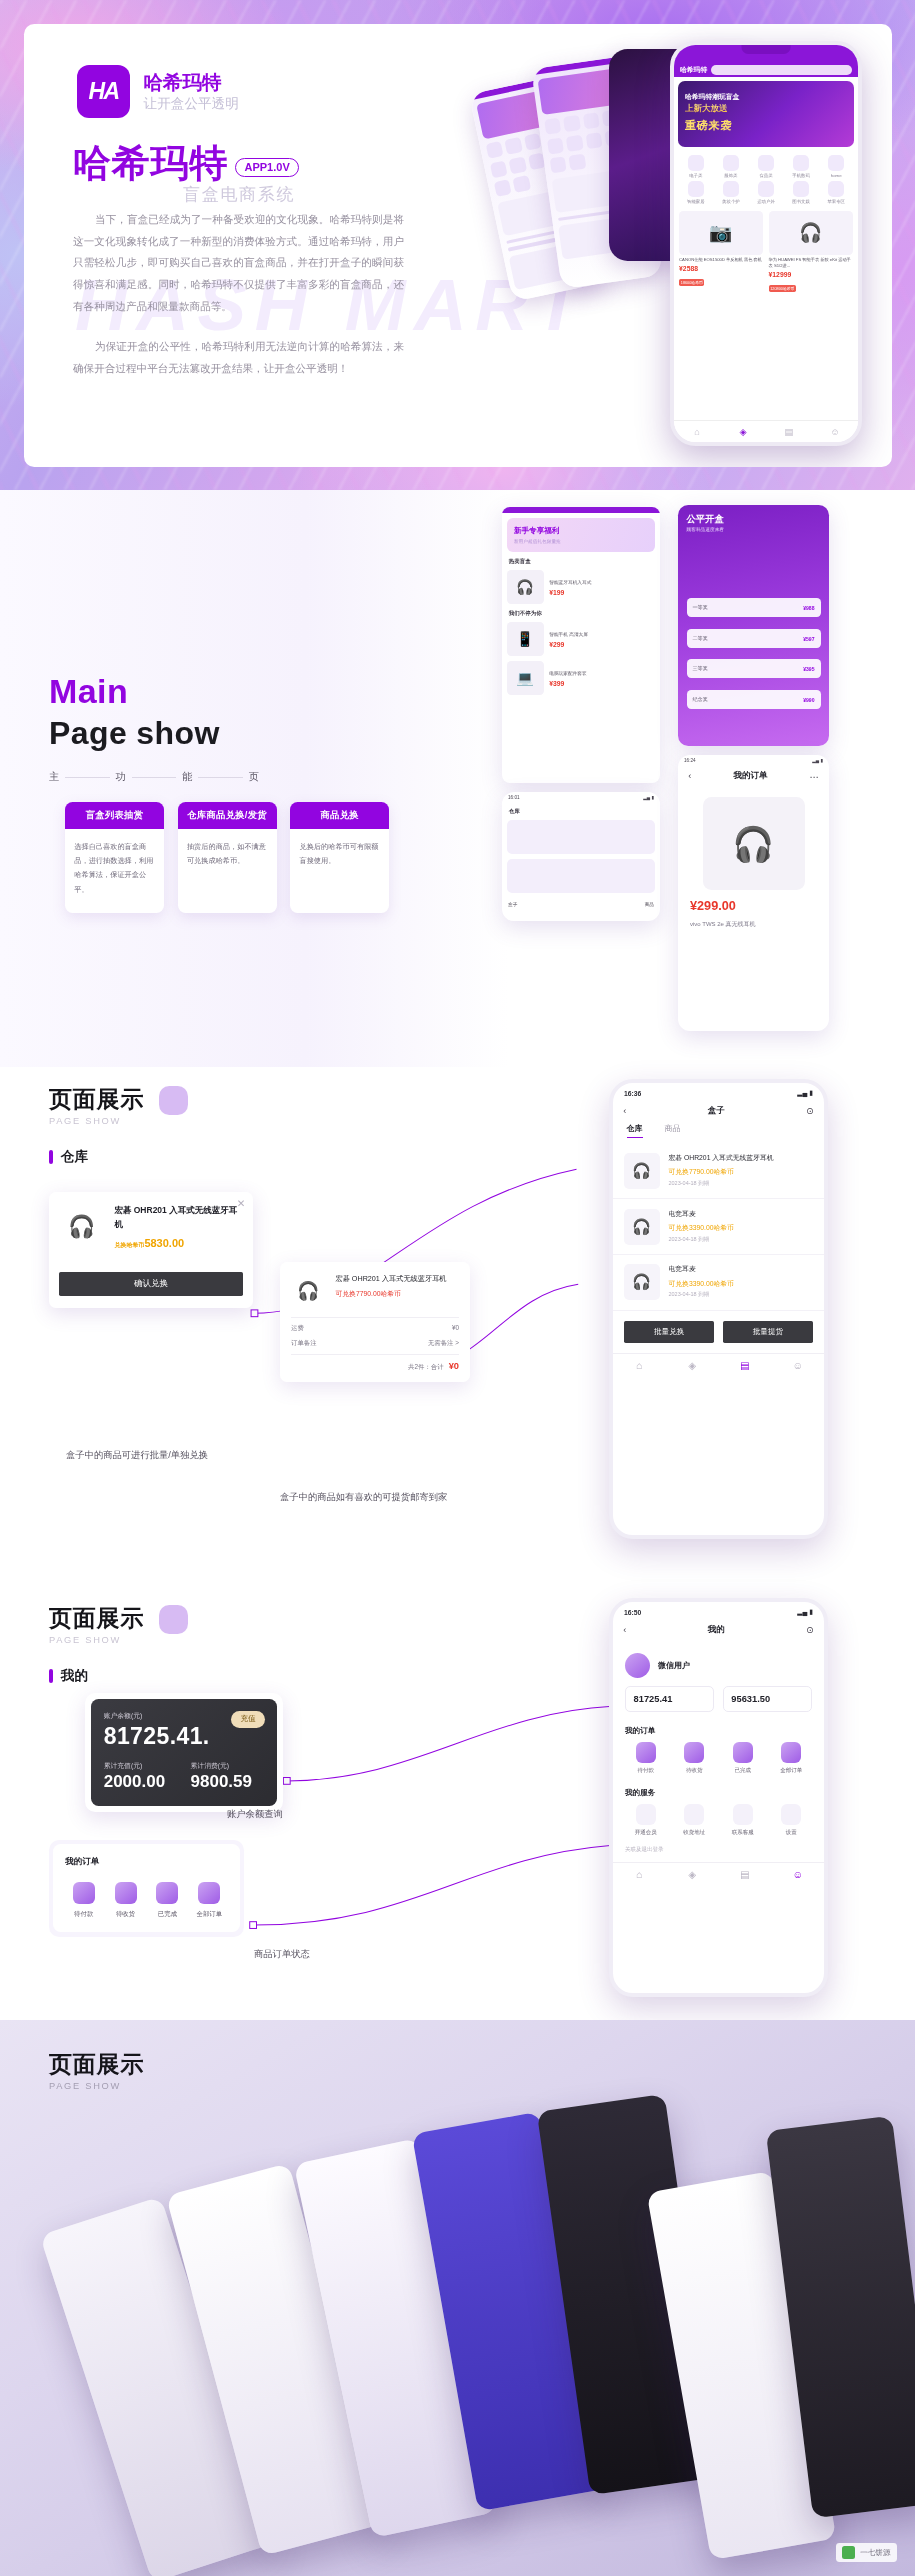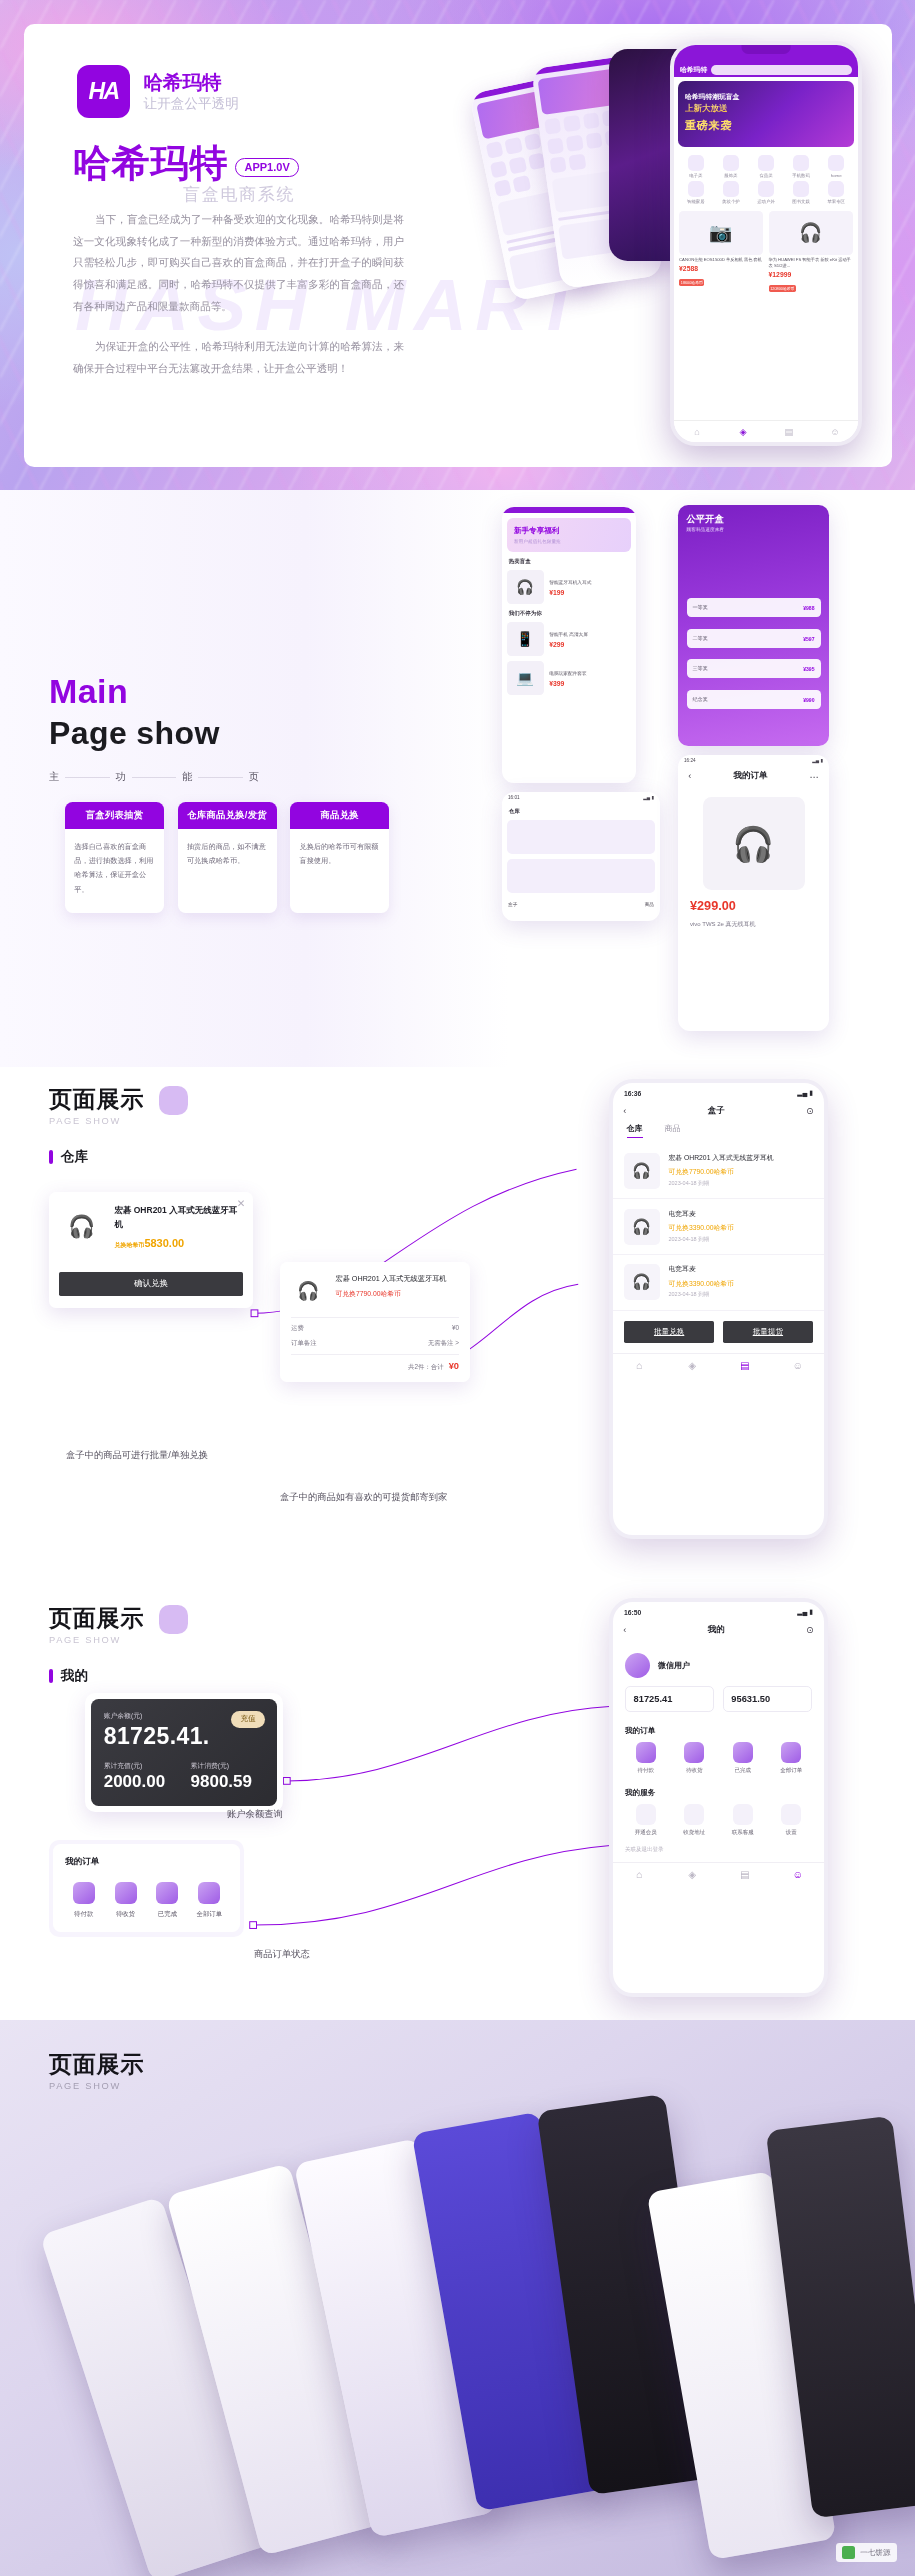--- a/index.html
+++ b/index.html
@@ -113,21 +113,21 @@
   .fcards { position:absolute; left:49px; top:312px; display:flex; gap:13.6px;padding-left:16px; }
   .fcard { width:99px; border-radius:7.6px; overflow:hidden; background:#fff;
       box-shadow:0 4.2px 13.6px rgba(120,80,180,.13); }
   .fcard .hd { background:#9205e0; color:#fff; font-size:9.3px; font-weight:bold;
       text-align:center; padding:6.8px 1.7px; letter-spacing:0.3px; }
   .fcard .bd { padding:11px 9.3px 16px; font-size:7.2px; color:#6e6879; line-height:2.0; }
 
   
   .s2ph { position:absolute; border-radius:12px; background:#fff; overflow:hidden;
       box-shadow:0 6.8px 22px rgba(100,60,160,.16); }
-  #s2p1 { left:502px; top:17px; width:134px; height:276px; }
+  #s2p1 { left:502px; top:17px; width:158px; height:276px;border-radius:8px; }
   #s2p2 { left:502px; top:302px; width:158px; height:129px; }
   #s2p3 { left:678px; top:15.3px; width:151px; height:241px; border-radius:10.2px;
       background:linear-gradient(170deg,#7b1fc4,#9c3bdd 45%,#c66bf0); }
   #s2p4 { left:678px; top:265px; width:151px; height:276px; }
   .s2b { margin:5.1px; height:34px; border-radius:6px;
       background:linear-gradient(110deg,#f3d8f6,#e7d0fb); position:relative; }
   .s2b .bt1 { position:absolute; left:6.8px; top:7.6px; font-size:7.6px; font-weight:bold; color:#9205e0; }
   .s2b .bt2 { position:absolute; left:6.8px; top:19.5px; font-size:4.7px; color:#b08fd4; }
   .s2row { display:flex; gap:5.1px; margin:5.1px; align-items:center; }
   .s2row .im { width:37px; height:34px; border-radius:4.2px; background:#f3f0f8;
@@ -225,21 +225,21 @@
   .bp-tabs { display:flex; gap:22px; padding:0 13.6px 6px; font-size:8px; color:#9a95a4; }
   .bp-tabs .on { color:#22222a; font-weight:bold; border-bottom:1.7px solid #9205e0; padding-bottom:2.5px; }
   .bp-item { display:flex; gap:8.5px; padding:9.3px 11px; border-bottom:0.8px solid #f3f1f7; }
   .bp-item .im { width:36px; height:36px; border-radius:5.1px; background:#f6f4fa;
       display:flex; align-items:center; justify-content:center; font-size:15.3px; color:#3a3a42; }
   .bp-item .nm { font-size:6.8px; color:#2a2a32; line-height:1.6; }
   .bp-item .pr { font-size:6.8px; color:#f0a500; margin-top:3.4px; }
   .bp-item .dt { font-size:5.5px; color:#b4afbd; margin-top:2.5px; }
   .bp-btns { display:flex; gap:8.5px; padding:10.2px 11px; }
   .bp-btns div { flex:1; background:#3a3a3f; color:#fff; font-size:7.6px; text-align:center;
-      padding:6px 0; border-radius:1.7px;text-decoration:underline; }
+      padding:6px 0; border-radius:1.7px; }
   .bp-bot { height:24px; border-top:0.8px solid #f0eef4; display:flex; background:#fff; }
   .bp-bot div { flex:1; display:flex; align-items:center; justify-content:center;
       font-size:10.2px; color:#bbb6c4; }
   .bp-bot div.on { color:#9205e0; }
 
   .mine-hd { display:flex; align-items:center; gap:7.6px; padding:10.2px 12px 8.5px; }
   .mine-av { width:25.4px; height:25.4px; border-radius:50%; background:linear-gradient(140deg,#cba4f2,#9f5ce6); }
   .mine-nm { font-size:8px; font-weight:bold; color:#22222a; }
   .mine-cards { display:flex; gap:8.5px; padding:0 12px 10.2px; }
   .mine-cards .mc { flex:1; border:0.8px solid #ece9f3; border-radius:5.1px;

